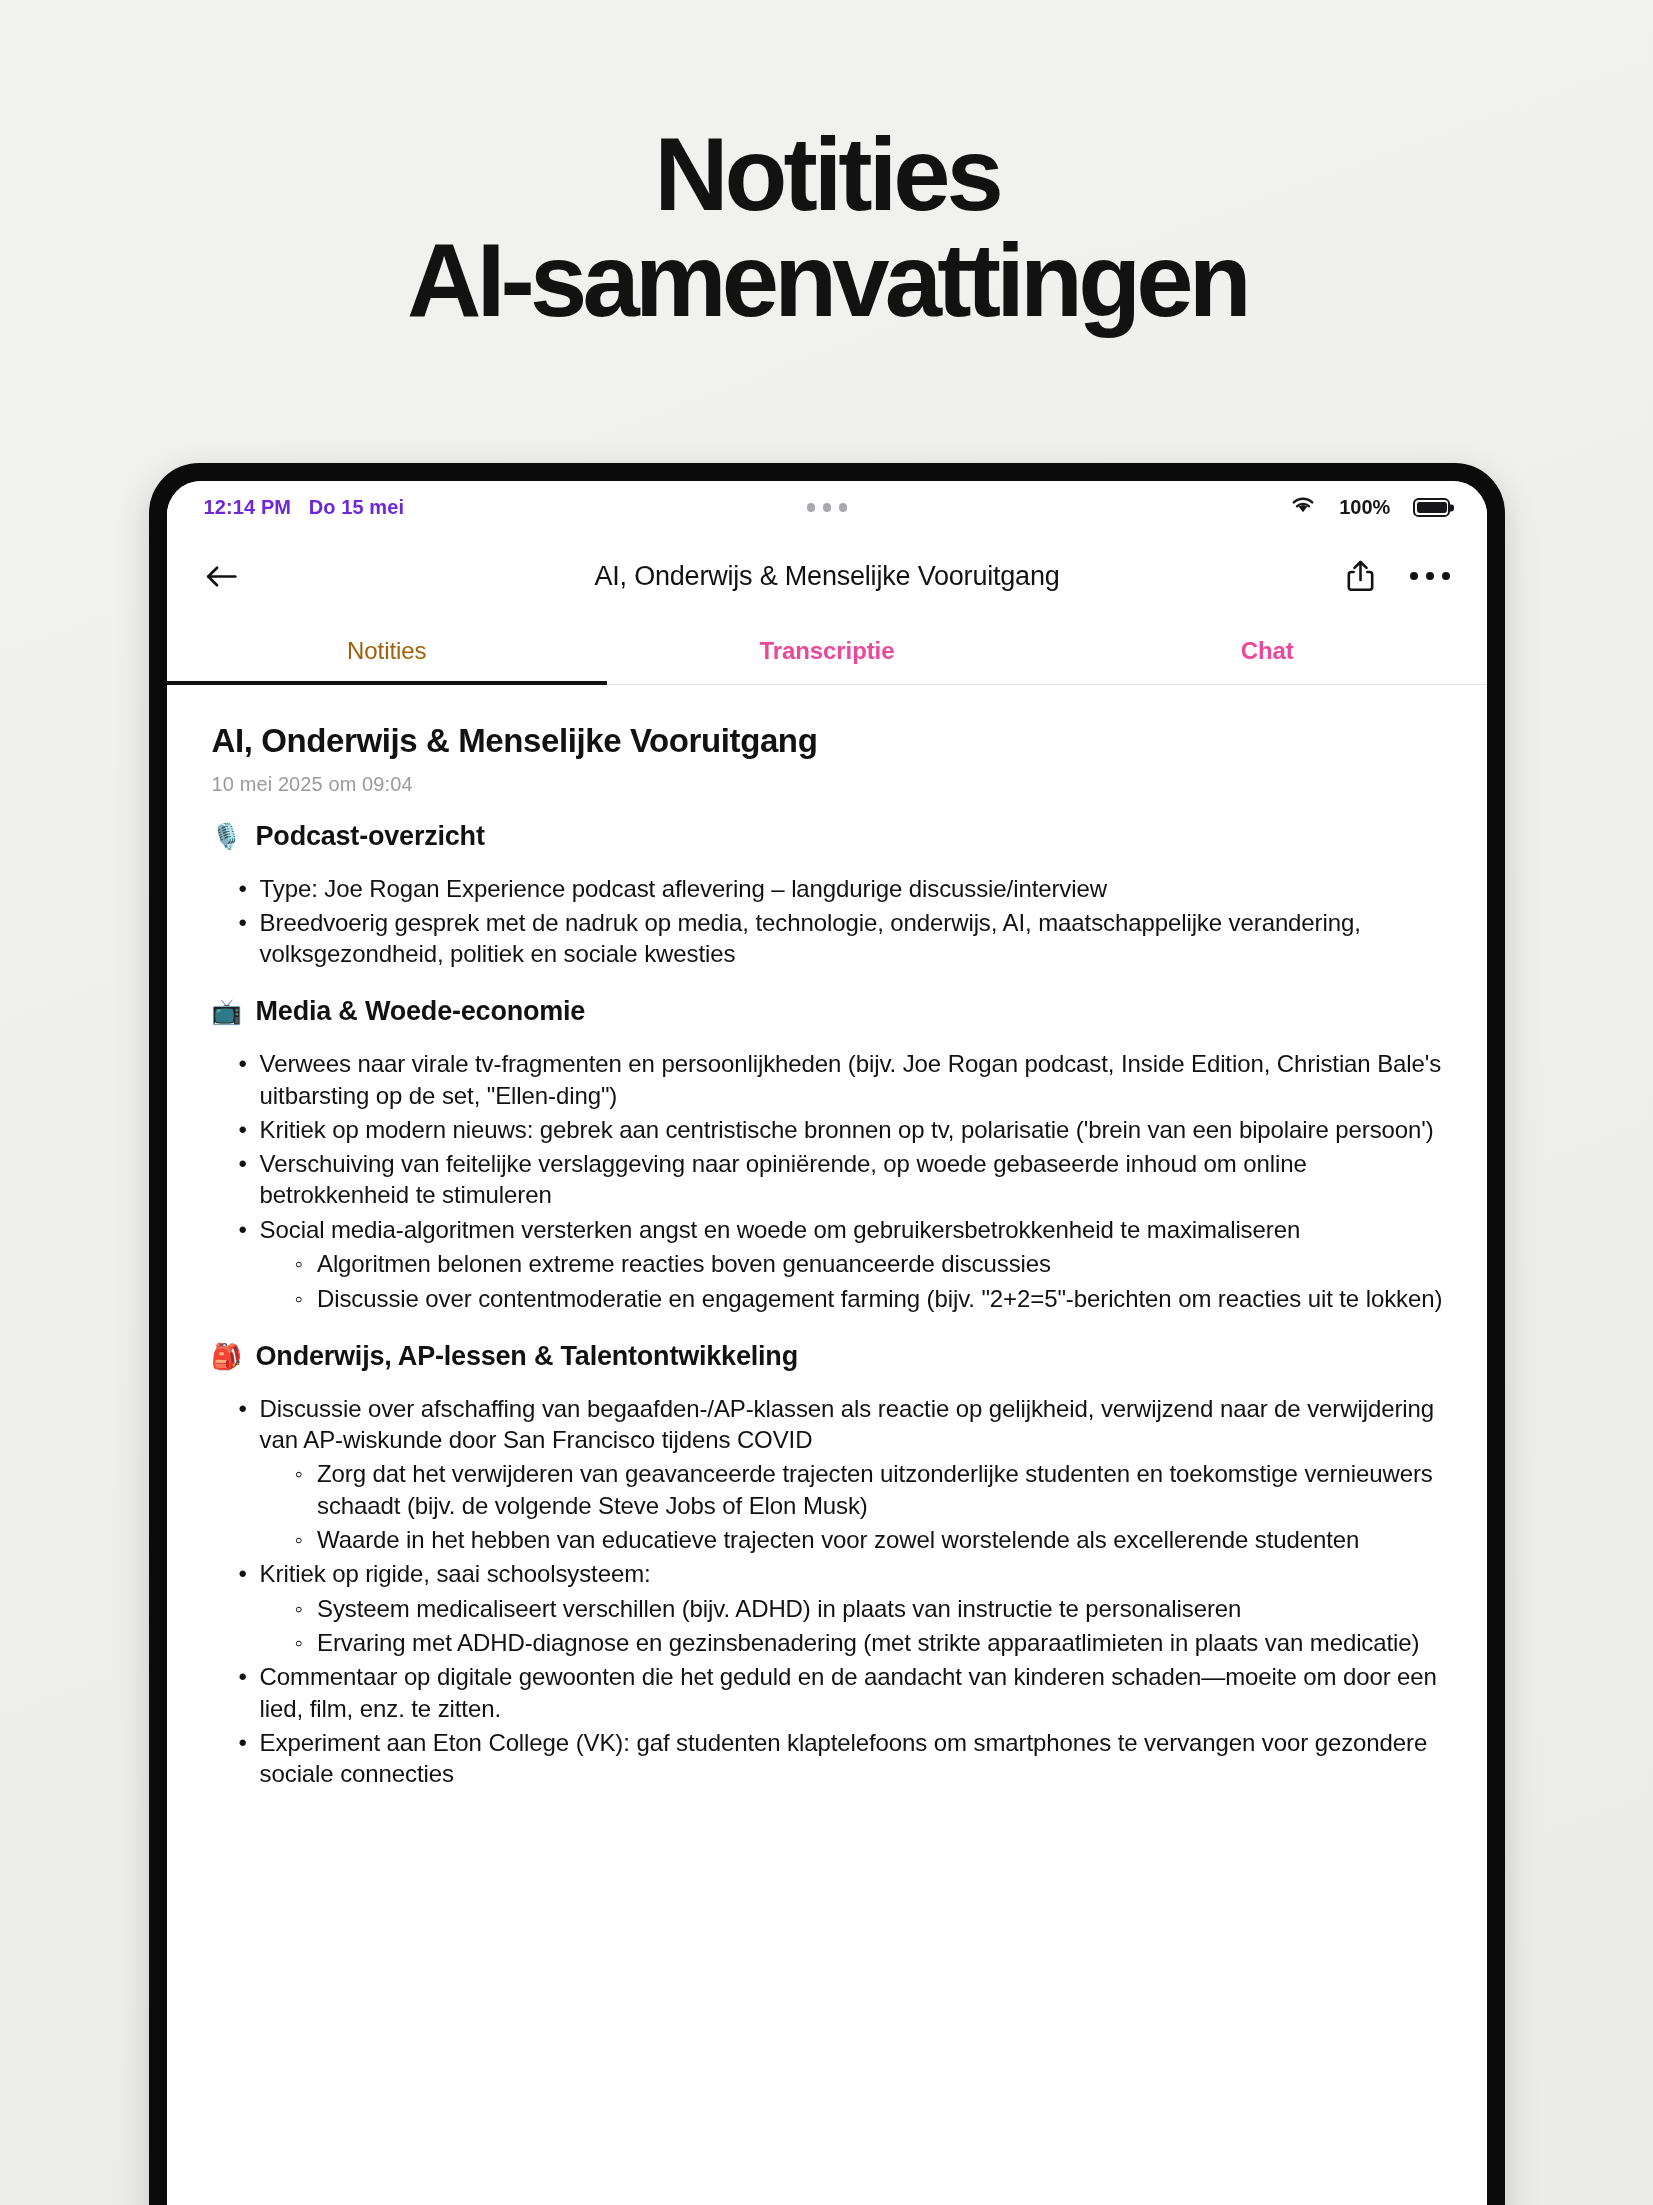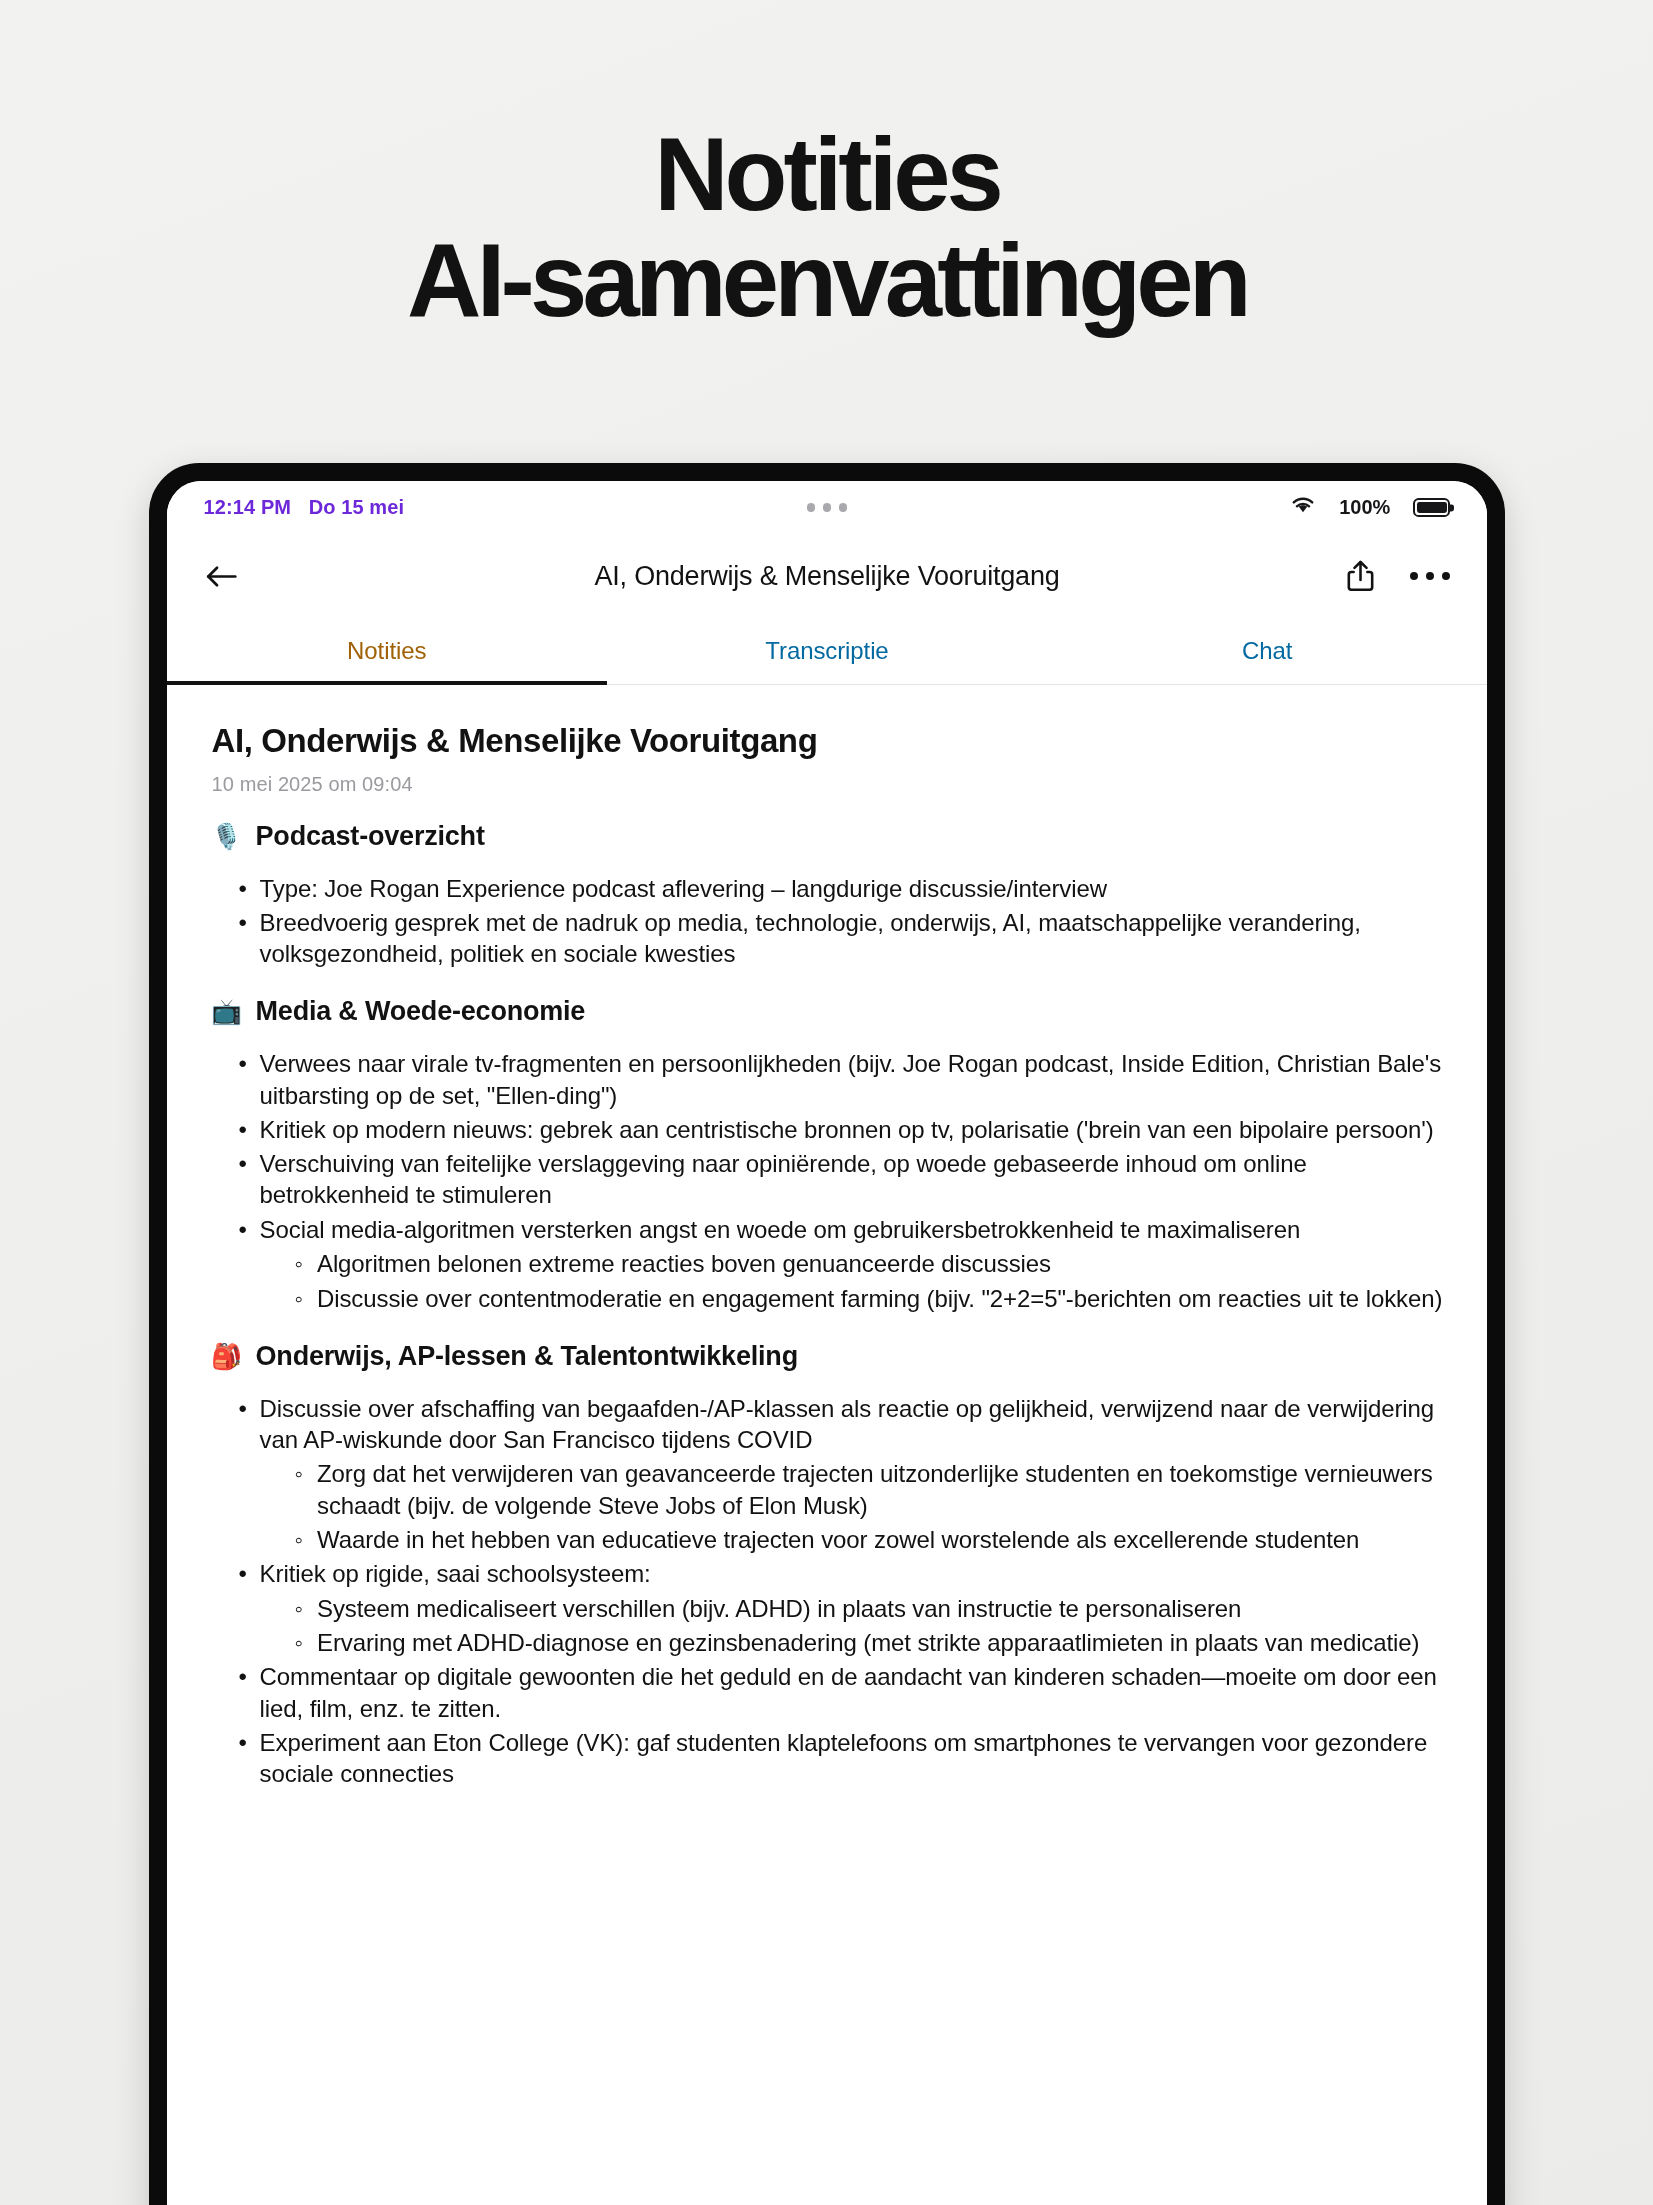--- a/index.html
+++ b/index.html
@@ -183,22 +183,22 @@
     background: #fff;
     border-bottom: 1.6px solid #e4e4e6;
     position: relative;
   }
   .tab {
     flex: 1;
     display: flex;
     align-items: center;
     justify-content: center;
     font-size: 24px;
-    font-weight: 400;
-    color: #0369a1;
+    font-weight: 700;
+    color: #ec4899;
     cursor: pointer;
     position: relative;
     letter-spacing: -0.1px;
   }
   .tab.active {
     color: #a16207;
     font-weight: 400;
   }
   .tab.active::after {
     content: "";

